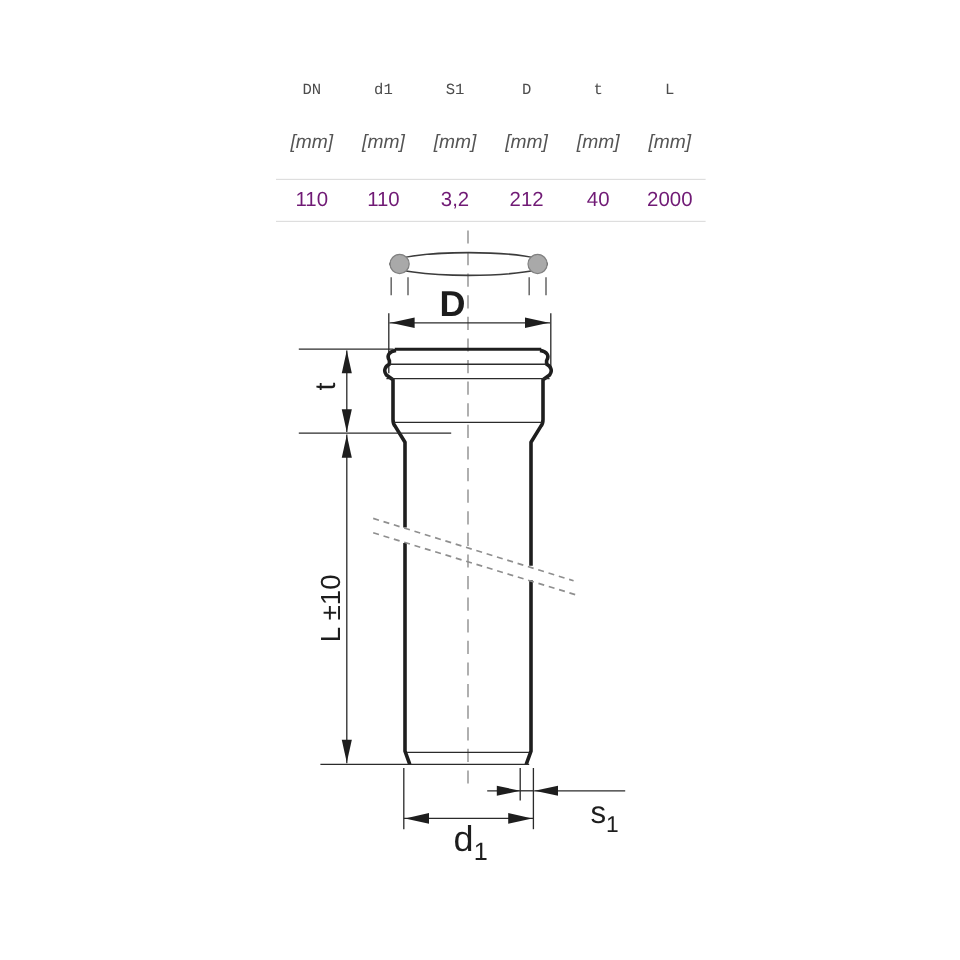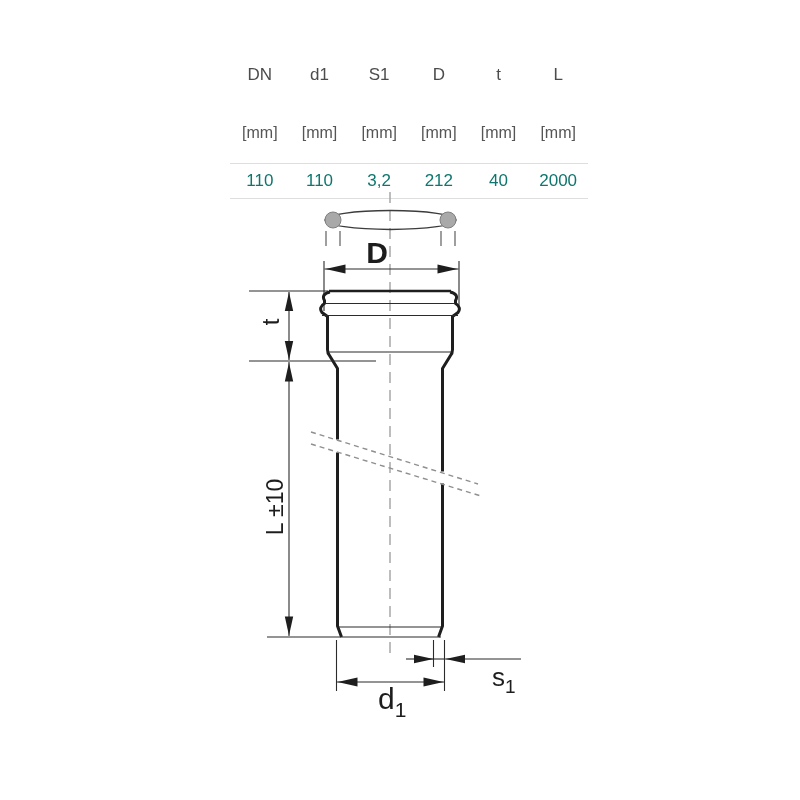--- a/index.html
+++ b/index.html
@@ -2,25 +2,25 @@
 <html><head>
 <meta charset="utf-8">
 <style>
   html,body{margin:0;padding:0;background:#ffffff;}
   body{width:800px;height:800px;position:relative;font-family:"Liberation Sans",sans-serif;}
   .stage{position:absolute;left:0;top:0;width:800px;height:800px;}
 
   
   .spec-table{position:absolute;left:230px;top:60px;width:358px;color:#4c4c4c;}
   .t-row{display:grid;grid-template-columns:repeat(6,1fr);text-align:center;}
-  .t-head span{font-size:17px;line-height:30px;}
-  .t-units{margin-top:32px;}
+  .t-head span{font-size:13px;line-height:30px;font-family:Liberation Mono, monospace;}
+  .t-units{margin-top:18px;font-style:italic;}
   .t-units span{font-size:16px;line-height:22px;color:#555555;}
   .t-values{margin-top:19px;border-top:1px solid #dedede;border-bottom:1px solid #dedede;padding:7px 0;}
-  .t-values span{font-size:17px;line-height:20px;color:#0f766e;}
+  .t-values span{font-size:17px;line-height:20px;color:#701a75;}
 
   svg text{font-family:"Liberation Sans",sans-serif;fill:#1d1d1d;}
 </style>
 </head>
 <body>
 
 <div class="stage">
 
   <div class="spec-table">
     <div class="t-row t-head">

